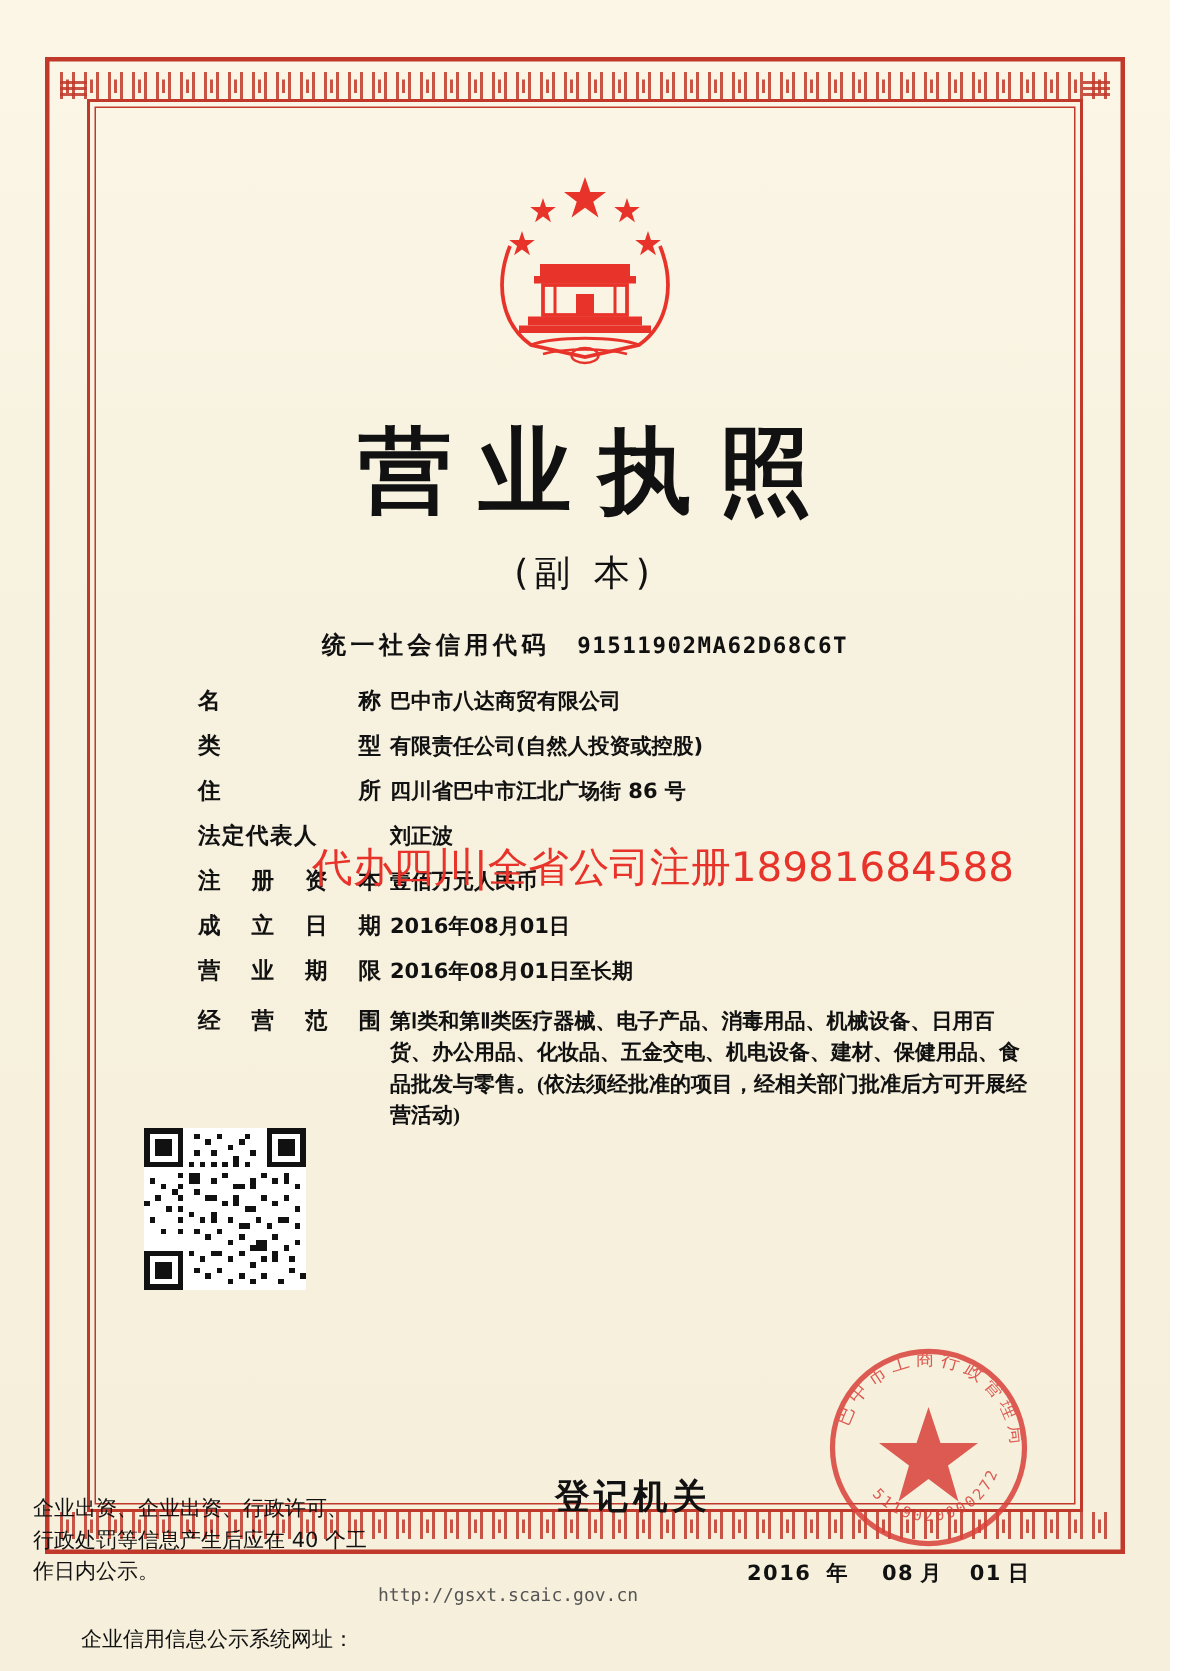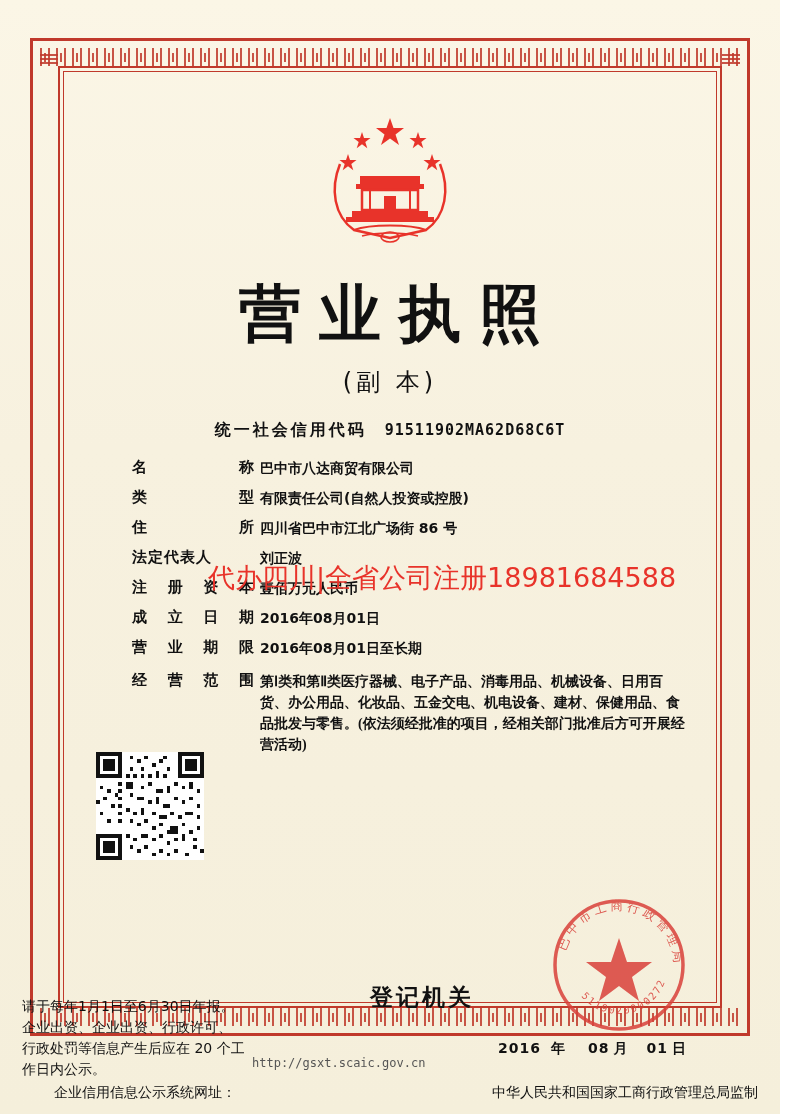--- a/index.html
+++ b/index.html
@@ -491,23 +491,21 @@
       <text font-size="12.5" fill="#d9413a" font-family="DejaVu Sans, sans-serif" letter-spacing="3.5">
         <textPath href="#sealArc" startOffset="8%">巴中市工商行政管理局登记专用章</textPath>
       </text>
       <text font-size="10" fill="#d9413a" font-family="DejaVu Sans Mono, monospace" letter-spacing="2">
         <textPath href="#sealArcBottom" startOffset="22%">5119020000272</textPath>
       </text>
     </svg>
   </div>
 
   <div class="notice">
-    <div>请于每年1月1日至6月30日年报。</div>
     <div>企业出资、企业出资、行政许可、</div>
-    <div>行政处罚等信息产生后应在 20 个工</div>
+    <div>行政处罚等信息产生后应在 40 个工</div>
     <div>作日内公示。</div>
   </div>
 
   <div class="site-url">http://gsxt.scaic.gov.cn</div>
   <div class="footer-left">企业信用信息公示系统网址：</div>
-  <div class="footer-right">中华人民共和国国家工商行政管理总局监制</div>
 
 </div>
 
 </body></html>

